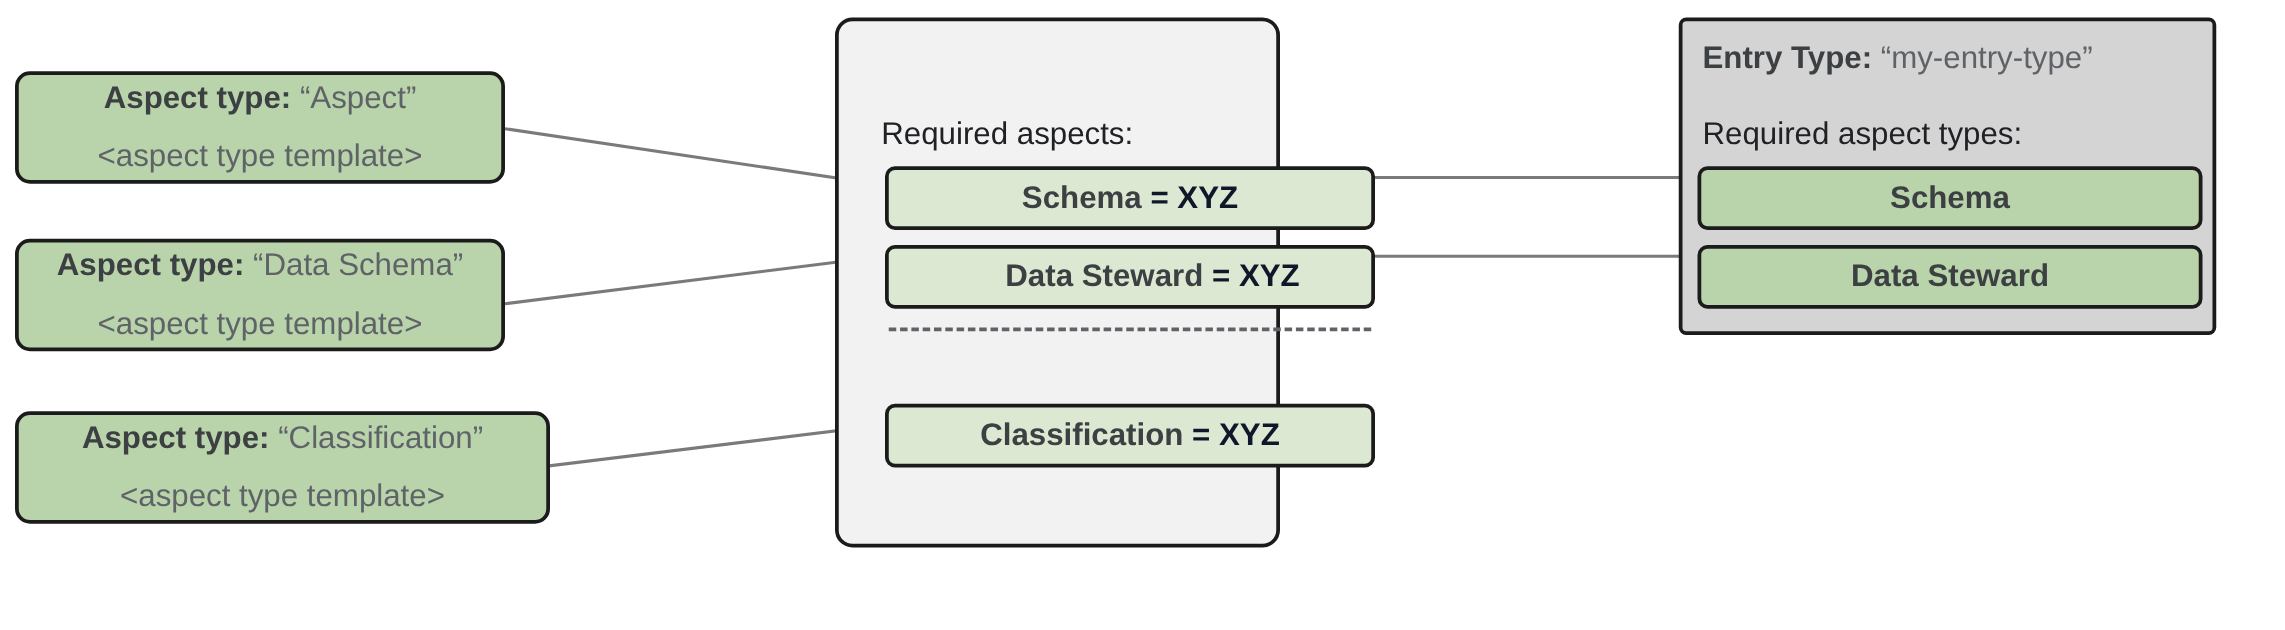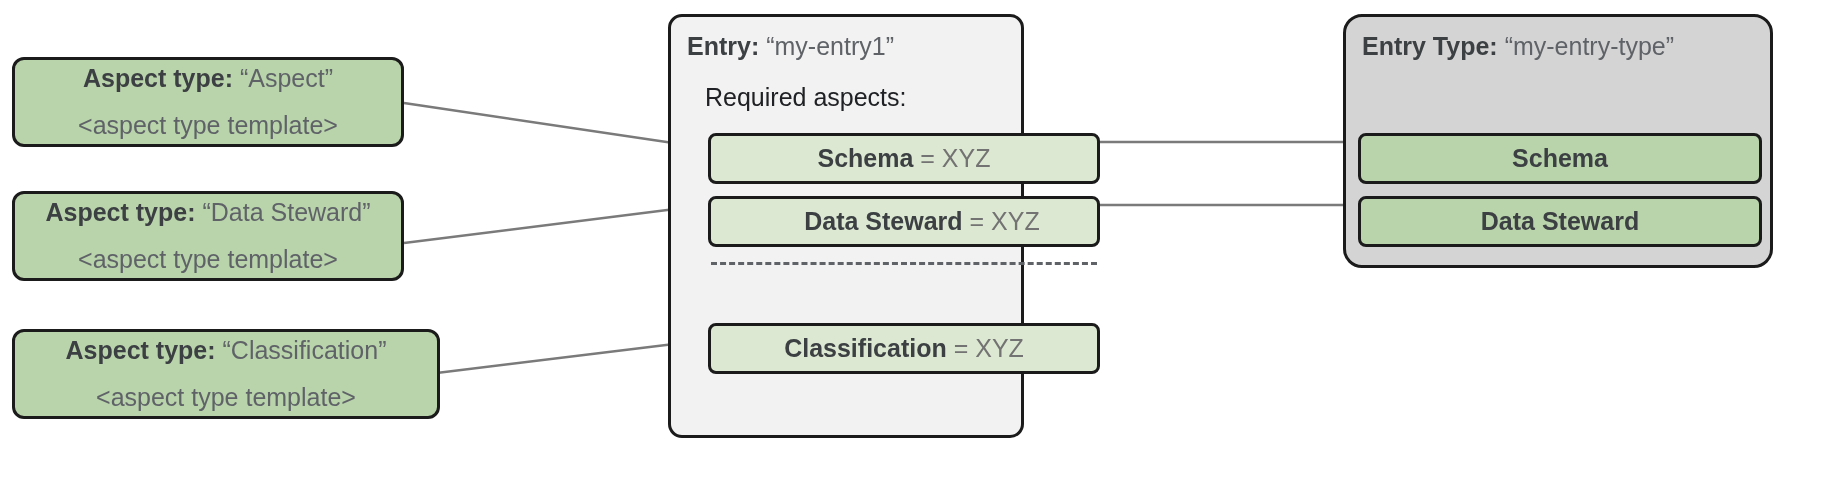--- a/index.html
+++ b/index.html
@@ -89,21 +89,21 @@
 
   .section-label {
     position: absolute;
     left: 34px;
     font-size: 25px;
     font-weight: normal;
     color: #202124;
     line-height: 1;
     white-space: nowrap;
   }
-  #entry-required-label { top: 68px; }
+  #entry-required-label { top: 78px; }
   #entry-optional-label { top: 268px; }
 
   .aspect-chip {
     position: absolute;
     left: 37px;
     width: 392px;
     height: 51px;
     box-sizing: border-box;
     background: #dce8d1;
     border: 3px solid #1b1b1b;
@@ -111,21 +111,21 @@
     display: flex;
     align-items: center;
     justify-content: center;
   }
   .aspect-chip-text {
     font-size: 25px;
     line-height: 1;
     white-space: nowrap;
   }
   .aspect-chip-text .k { font-weight: bold; color: #3c4043; }
-  .aspect-chip-text .v { font-weight: normal; color: #737373; }
+  .aspect-chip-text .v { font-weight: bold; color: #0f172a; }
 
   #chip-schema { top: 116px; }
   #chip-steward { top: 179px; padding-left: 36px; }
   #chip-classification { top: 306px; }
 
   #entry-divider {
     position: absolute;
     left: 40px;
     top: 245px;
     width: 386px;
@@ -136,21 +136,21 @@
   
   #entry-type-card {
     position: absolute;
     left: 1343px;
     top: 14px;
     width: 430px;
     height: 254px;
     box-sizing: border-box;
     background: #d4d4d4;
     border: 3px solid #1b1b1b;
-    border-radius: 19px;
+    border-radius: 6px;
     z-index: 3;
   }
   #entry-type-title {
     position: absolute;
     left: 16px;
     top: 17px;
     font-size: 25px;
     line-height: 1;
     white-space: nowrap;
   }
@@ -207,38 +207,34 @@
     <div class="aspect-type-title">
       <span class="k">Aspect type:</span>
       <span class="v">“Aspect”</span>
     </div>
     <div class="aspect-type-template">&lt;aspect type template&gt;</div>
   </div>
 
   <div class="aspect-type-card" style="left:12px; top:191px; width:392px; height:90px;">
     <div class="aspect-type-title">
       <span class="k">Aspect type:</span>
-      <span class="v">“Data Steward”</span>
+      <span class="v">“Data Schema”</span>
     </div>
     <div class="aspect-type-template">&lt;aspect type template&gt;</div>
   </div>
 
   <div class="aspect-type-card" style="left:12px; top:329px; width:428px; height:90px;">
     <div class="aspect-type-title">
       <span class="k">Aspect type:</span>
       <span class="v">“Classification”</span>
     </div>
     <div class="aspect-type-template">&lt;aspect type template&gt;</div>
   </div>
 
   <div id="entry-card">
-    <div id="entry-title">
-      <span class="k">Entry:</span>
-      <span class="v">“my-entry1”</span>
-    </div>
 
     <div class="section-label" id="entry-required-label">Required aspects:</div>
 
     <div class="aspect-chip" id="chip-schema">
       <span class="aspect-chip-text">
         <span class="k">Schema</span>
         <span class="v">= XYZ</span>
       </span>
     </div>
 
@@ -259,20 +255,21 @@
       </span>
     </div>
   </div>
 
   <div id="entry-type-card">
     <div id="entry-type-title">
       <span class="k">Entry Type:</span>
       <span class="v">“my-entry-type”</span>
     </div>
 
+    <div class="section-label" id="entry-type-required-label">Required aspect types:</div>
 
     <div class="type-chip" id="type-chip-schema">
       <span class="type-chip-text">Schema</span>
     </div>
 
     <div class="type-chip" id="type-chip-steward">
       <span class="type-chip-text">Data Steward</span>
     </div>
   </div>
 

